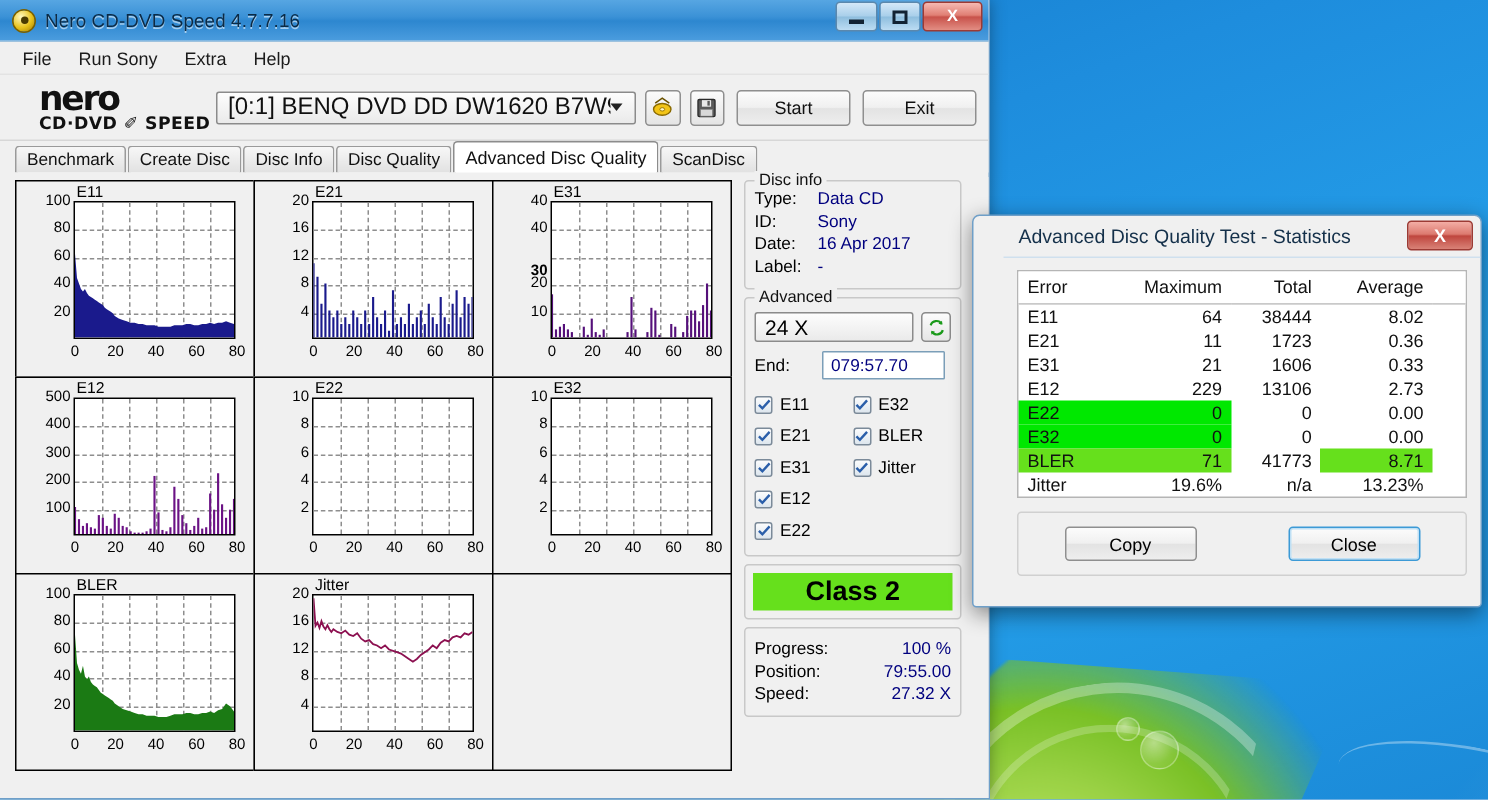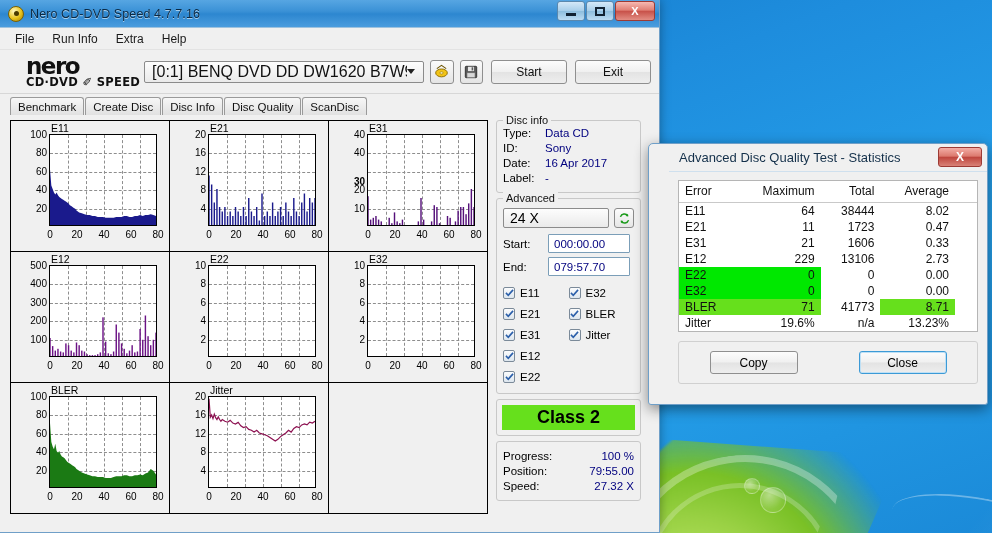--- a/index.html
+++ b/index.html
@@ -328,21 +328,21 @@
         </div>
       <div class="wbtn">
           <span class="glyph-max"></span>
         </div>
       <div class="wbtn close">X</div>
     </div>
   </div>
 
   <div class="menubar">
     <div class="menuitem">File</div>
-    <div class="menuitem">Run Info</div>
+    <div class="menuitem">Run Sony</div>
     <div class="menuitem">Extra</div>
     <div class="menuitem">Help</div>
   </div>
 
   <div class="toolbar">
     <div class="nero-logo">
       <div class="n1">nero</div>
       <div class="n2">CD·DVD ✐ SPEED</div>
     </div>
     <div class="combo">
@@ -366,20 +366,21 @@
     </div>
     <div class="btn">Start</div>
     <div class="btn">Exit</div>
   </div>
 
   <div class="tabstrip">
     <div class="tab">Benchmark</div>
     <div class="tab">Create Disc</div>
     <div class="tab">Disc Info</div>
     <div class="tab">Disc Quality</div>
+    <div class="tab active">Advanced Disc Quality</div>
     <div class="tab">ScanDisc</div>
   </div>
 
   <div class="content">
 
     <div class="grid">
       <div class="cell">
           <div class="chartlabel">E11</div>
           <div class="yticks">
             <div class="ytick" style="top: 78.6px;">20</div>
@@ -768,24 +769,20 @@
           <div class="refresh">
             <svg width="13" height="13" viewBox="0 0 16 16">
               <path d="M3 6 a5 5 0 0 1 9-1.2" fill="none" stroke="#1a9a1a" stroke-width="1.8"></path>
               <path d="M13 10 a5 5 0 0 1-9 1.2" fill="none" stroke="#1a9a1a" stroke-width="1.8"></path>
               <path d="M12.3 2.2 L12.6 5.6 L9.4 4.8 z" fill="#1a9a1a"></path>
               <path d="M3.7 13.8 L3.4 10.4 L6.6 11.2 z" fill="#1a9a1a"></path>
             </svg>
           </div>
         </div>
 
-        <div class="fieldrow">
-          <label>Start:</label>
-          <div class="txtbox">000:00.00</div>
-        </div>
         <div class="fieldrow">
           <label>End:</label>
           <div class="txtbox">079:57.70</div>
         </div>
 
         <div class="cbgrid">
           <div class="cbitem">
               <span class="cbox">
                 <svg width="9" height="8" viewBox="0 0 10 9">
                   <path d="M1 4.4 L3.6 7 L9 1" fill="none" stroke="#2b5faa" stroke-width="1.8"></path>
@@ -899,21 +896,21 @@
               <td class="l">E11</td>
               <td class="r">64</td>
               <td class="r">38444</td>
               <td class="r">8.02</td>
               <td class="r"></td>
             </tr>
             <tr>
               <td class="l">E21</td>
               <td class="r">11</td>
               <td class="r">1723</td>
-              <td class="r">0.47</td>
+              <td class="r">0.36</td>
               <td class="r"></td>
             </tr>
             <tr>
               <td class="l">E31</td>
               <td class="r">21</td>
               <td class="r">1606</td>
               <td class="r">0.33</td>
               <td class="r"></td>
             </tr>
             <tr>

